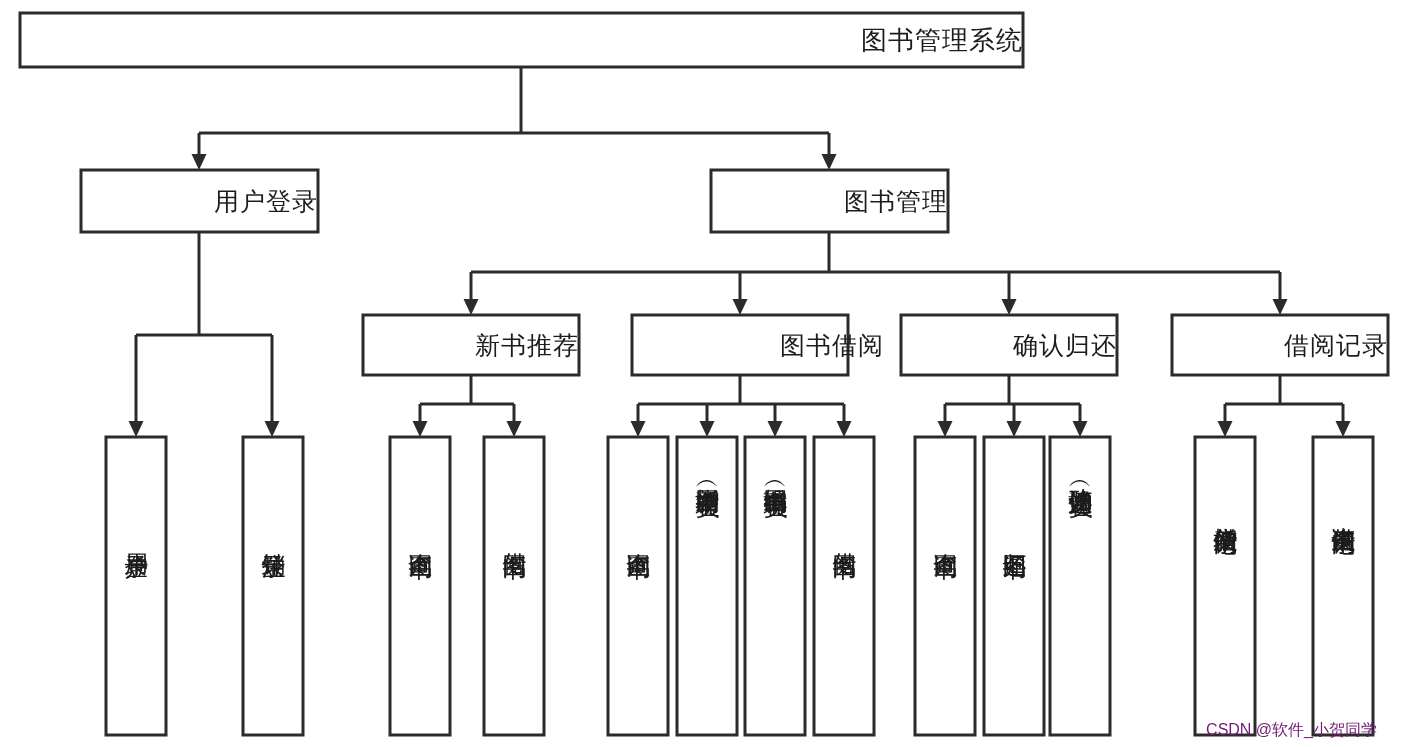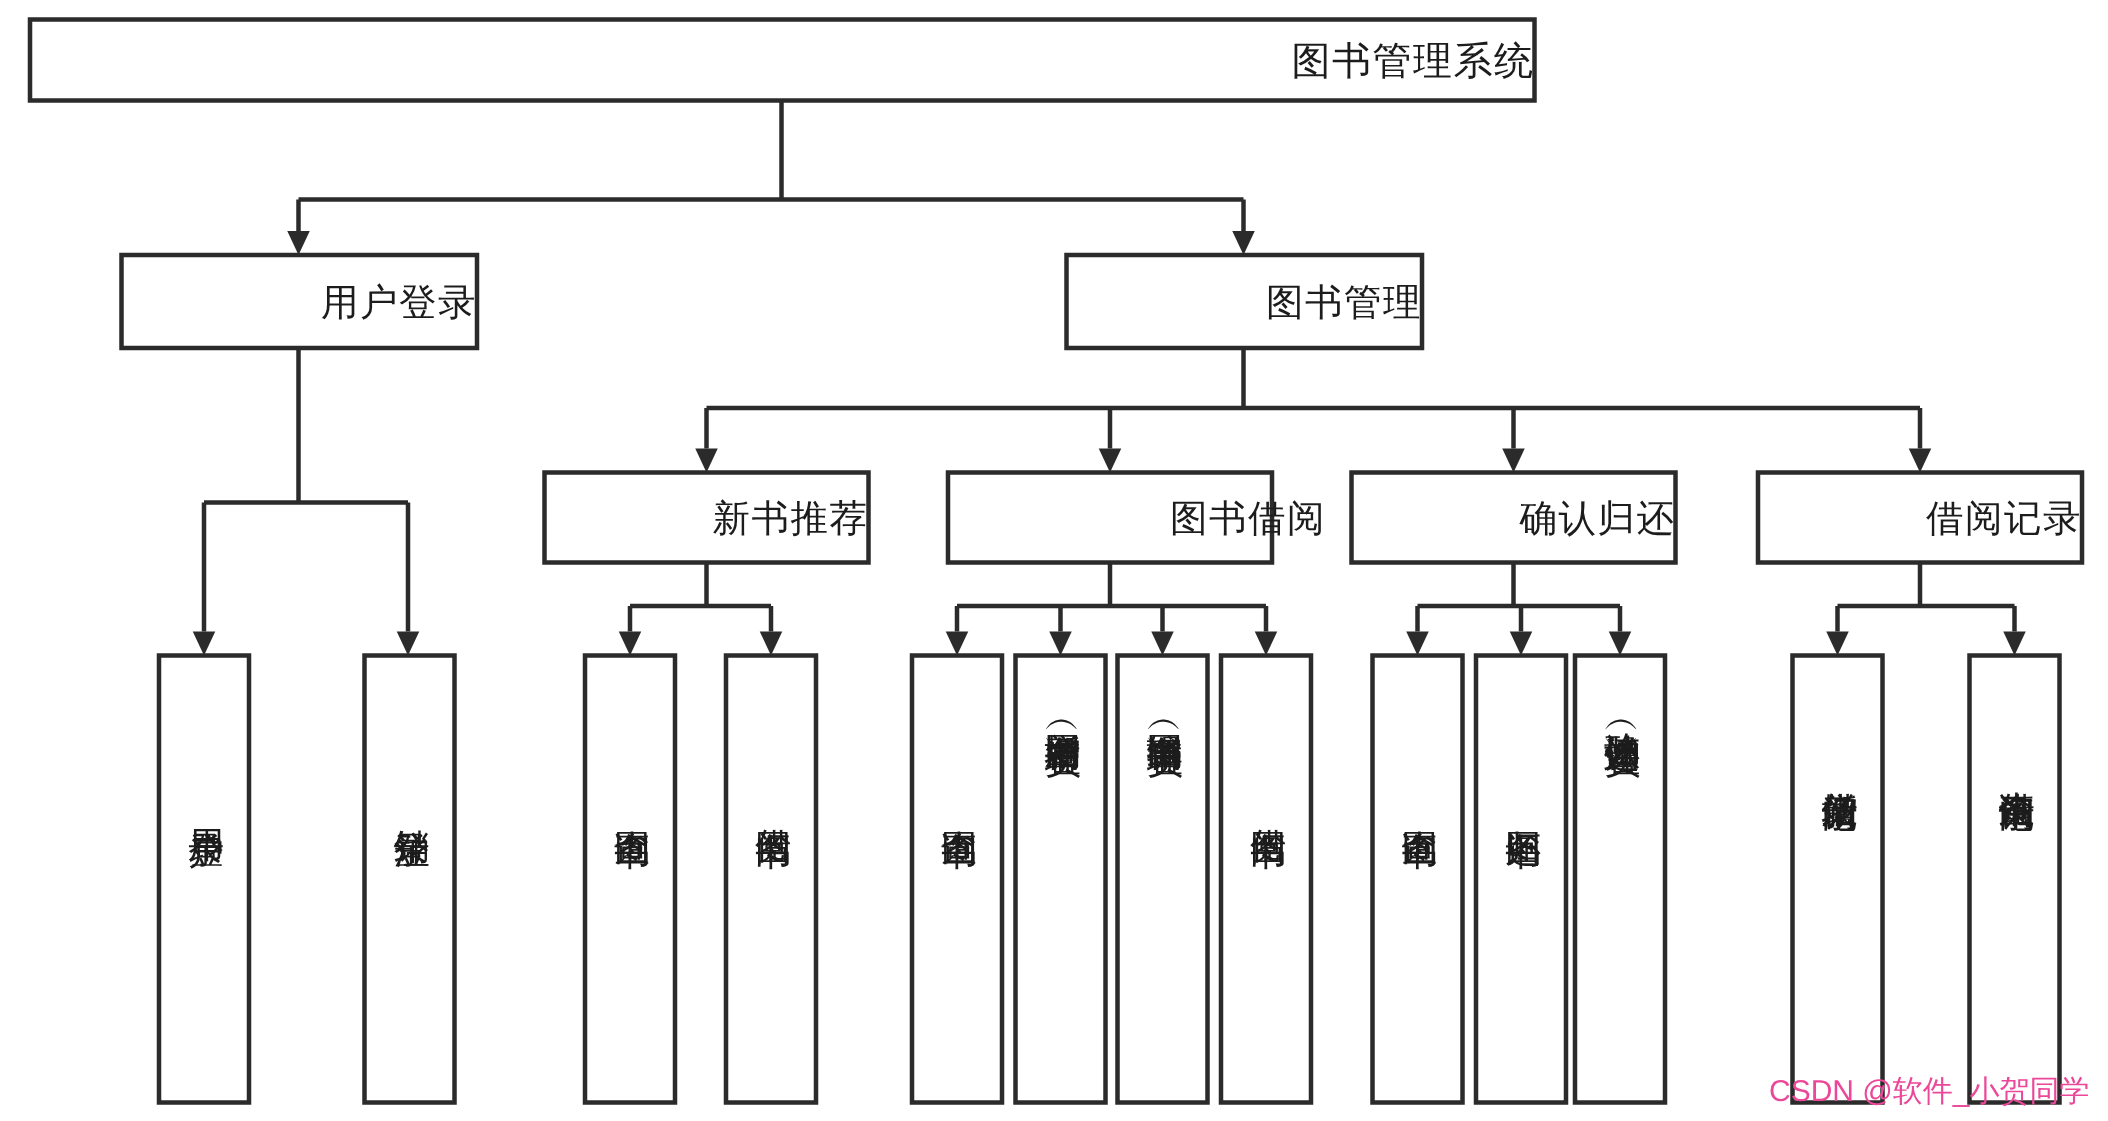--- a/index.html
+++ b/index.html
@@ -69,25 +69,25 @@
   }
   .hlabel-text {
     font-family: "Liberation Sans", "DejaVu Sans", sans-serif;
     font-size: 25px;
     color: #1c1c1c;
     white-space: nowrap;
     letter-spacing: 1px;
   }
   #watermark {
     position: absolute;
-    right: 12px;
+    right: 28px;
     bottom: 6px;
     font-family: "Liberation Sans", "DejaVu Sans", sans-serif;
-    font-size: 20px;
-    color: #ec4899;
+    font-size: 16px;
+    color: #701a75;
     white-space: nowrap;
     user-select: none;
   }
 </style>
 </head>
 <body>
 
 <div id="diagram-root">
   <svg class="diagram" id="diagram-svg" viewBox="0 0 1405 747" xmlns="http://www.w3.org/2000/svg">
       <line x1="521" y1="67" x2="521" y2="133" class="connector"></line>

